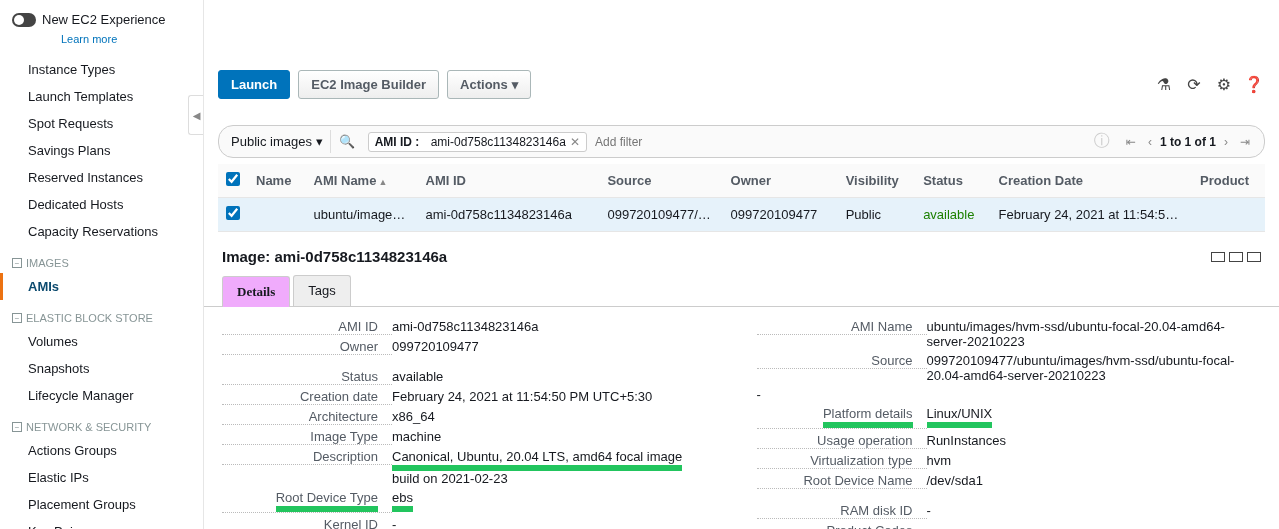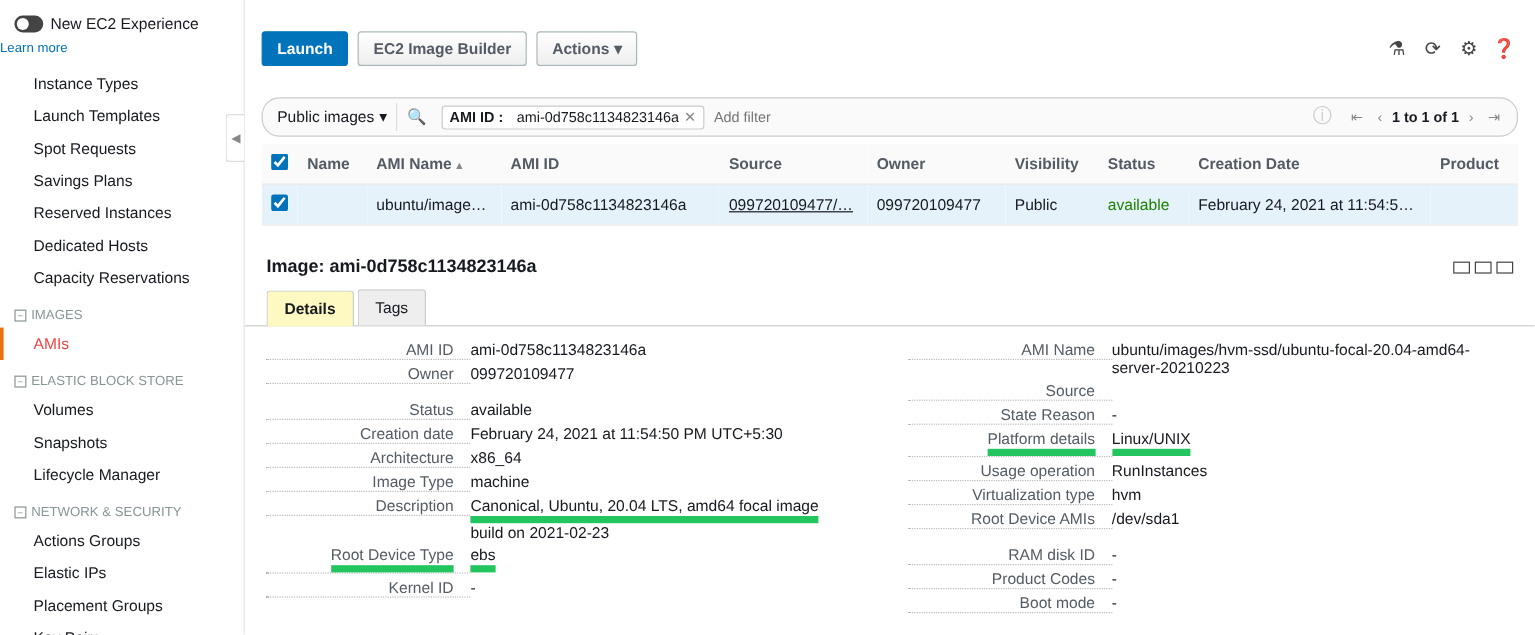--- a/index.html
+++ b/index.html
@@ -5,32 +5,32 @@
 * { box-sizing: border-box; margin: 0; padding: 0; font-family: "Amazon Ember", "Helvetica Neue", Arial, sans-serif; }
 body { font-size: 13px; color: #16191f; background: #fff; overflow: hidden; }
 
 .layout { display: flex; height: 529px; width: 1279px; }
 
 
 .sidebar { width: 204px; border-right: 1px solid #e6e6e6; overflow-y: auto; padding-top: 8px; position: relative; }
 .new-exp { display: flex; align-items: center; padding: 4px 12px; gap: 6px; }
 .toggle { width: 24px; height: 14px; border-radius: 7px; background: #444; position: relative; }
 .toggle::after { content: ""; position: absolute; width: 10px; height: 10px; background: #fff; border-radius: 50%; top: 2px; left: 2px; }
-.learn-more { margin-bottom: 10px; }
+.learn-more { padding-left: 42px; margin-bottom: 10px; margin-left: 19px; }
 .learn-more a { color: #0073bb; font-size: 11px; text-decoration: none; }
 
 .nav-item { padding: 6px 12px 6px 28px; color: #16191f; font-size: 13px; cursor: pointer; }
-.nav-item.active { font-weight: 400; border-left: 3px solid #ec7211; padding-left: 25px; color: #ef4444; }
+.nav-item.active { font-weight: 700; border-left: 3px solid #ec7211; padding-left: 25px; color: #0c4a6e; }
 .nav-header { padding: 12px 12px 4px 12px; font-size: 11px; color: #879596; display: flex; align-items: center; gap: 4px; cursor: pointer; }
 .nav-header .box { width: 10px; height: 10px; border: 1px solid #879596; display: inline-flex; align-items: center; justify-content: center; font-size: 8px; }
 .collapse-handle { position: absolute; right: -1px; top: 95px; width: 16px; height: 40px; border: 1px solid #ddd; border-right: none; background: #fff; border-radius: 3px 0 0 3px; display:flex; align-items:center; justify-content:center; color:#888; font-size:10px; cursor:pointer; }
 
 
 .main { flex: 1; display: flex; flex-direction: column; overflow: hidden; }
-.toolbar { padding: 26px 14px; display: flex; gap: 8px; align-items: center; }
+.toolbar { padding: 26px 14px; display: flex; gap: 8px; align-items: center; margin-top: 44px; }
 .btn { border: 1px solid #aab7b8; background: linear-gradient(#fff,#eee); padding: 6px 12px; border-radius: 3px; font-weight: 700; cursor: pointer; font-size: 13px; color:#545b64; display:inline-flex; align-items:center; gap:4px;}
 .btn.primary { background: #0073bb; border-color: #0073bb; color: #fff; }
 .toolbar-spacer { flex: 1; }
 .toolbar-icon { width: 22px; height: 22px; display: inline-flex; align-items: center; justify-content: center; cursor: pointer; color: #444; font-size: 16px; }
 
 .filter-bar { margin: 0 14px; border: 1px solid #ccc; border-radius: 15px; display: flex; align-items: center; padding: 4px; background: #fafafa; }
 .filter-drop { padding: 4px 8px; border-right: 1px solid #ddd; display:flex; align-items:center; gap:4px; cursor:pointer; font-size:13px; }
 .search-ic { padding: 0 8px; color: #888; }
 .filter-tag { background: #fff; border: 1px solid #ccc; border-radius: 3px; padding: 2px 6px; font-size: 12px; display:flex; align-items:center; gap:4px; margin-left:4px;}
 .filter-tag .x { color: #888; cursor: pointer; }
@@ -42,28 +42,28 @@
 
 .table-wrap { margin: 6px 14px 0 14px; }
 table { width: 100%; border-collapse: collapse; font-size: 13px; }
 th { text-align: left; padding: 8px; border-bottom: 1px solid #e6e6e6; font-weight: 700; color: #545b64; background: #fafafa;}
 td { padding: 8px; border-bottom: 1px solid #e6e6e6; white-space: nowrap; overflow: hidden; text-overflow: ellipsis; }
 tr.sel td { background: #e6f2fa; }
 .chk { width: 14px; height: 14px; accent-color: #0073bb; }
 .status-available { color: #1d8102; }
 .sort-ind { font-size: 9px; color: #888; margin-left:2px; }
 
-.detail-header { padding: 26px 18px 0 18px; display: flex; align-items: center; justify-content: space-between; }
+.detail-header { padding: 16px 18px 0 18px; display: flex; align-items: center; justify-content: space-between; }
 .detail-header h3 { font-size: 15px; font-weight: 700; }
 .lay-ic { display:flex; gap:4px; }
 .lay-ic span { width:14px; height:10px; border:1px solid #444; display:inline-block; }
 
 .tabs { padding: 10px 18px 0 18px; border-bottom: 1px solid #ccc; display: flex; gap: 0; }
 .tab { padding: 7px 14px; border: 1px solid #ccc; border-bottom: none; background: #eee; cursor: pointer; font-size: 13px; border-radius: 3px 3px 0 0; margin-right: 3px; }
-.tab.active { background: #fef9c3; font-weight: 700; position: relative; top: 1px; }
+.tab.active { background: #f0abfc; font-weight: 700; position: relative; top: 1px; font-family: Liberation Serif, serif; }
 
 .details { padding: 12px 18px; display: grid; grid-template-columns: 1fr 1fr; gap: 0 30px; overflow-y: auto; flex:1;}
 .kv { display: flex; margin-bottom: 4px; align-items: flex-start; }
 .kv .k { width: 170px; text-align: right; padding-right: 14px; color: #545b64; font-size: 13px; border-bottom: 1px dotted #bbb; }
 .kv .v { flex: 1; font-size: 13px; }
 .underline-red { border-bottom: 6px solid #22c55e; padding-bottom: 1px; display: inline-block; }
 </style>
 </head>
 <body>
 
@@ -160,21 +160,21 @@
           <th>Creation Date</th>
           <th>Product</th>
         </tr>
           </thead>
         <tbody>
           <tr class="sel">
             <td><input type="checkbox" class="chk" checked="" style=""></td>
             <td></td>
             <td style="max-width:100px;">ubuntu/images…</td>
             <td>ami-0d758c1134823146a</td>
-            <td style="max-width:110px;text-decoration:underline;">099720109477/…</td>
+            <td style="max-width:110px;">099720109477/…</td>
             <td>099720109477</td>
             <td>Public</td>
             <td class="status-available">available</td>
             <td style="max-width:180px;">February 24, 2021 at 11:54:5…</td>
             <td></td>
           </tr>
         </tbody>
       </table>
     </div>
 
@@ -231,39 +231,39 @@
             <span class="v">-</span>
           </div>
       </div>
       <div>
         <div class="kv">
             <span class="k">AMI Name</span>
             <span class="v">ubuntu/images/hvm-ssd/ubuntu-focal-20.04-amd64-server-20210223</span>
           </div>
         <div class="kv">
             <span class="k">Source</span>
-          </div>
-        <div class="kv">
-            <span class="k">State Reason</span>
+            <span class="v">099720109477/ubuntu/images/hvm-ssd/ubuntu-focal-20.04-amd64-server-20210223</span>
+          </div>
+        <div class="kv">
             <span class="v">-</span>
           </div>
         <div class="kv">
             <span class="k"><span class="underline-red">Platform details</span></span>
             <span class="v"><span class="underline-red">Linux/UNIX</span></span>
           </div>
         <div class="kv">
             <span class="k">Usage operation</span>
             <span class="v">RunInstances</span>
           </div>
         <div class="kv">
             <span class="k">Virtualization type</span>
             <span class="v">hvm</span>
           </div>
         <div class="kv">
-            <span class="k">Root Device AMIs</span>
+            <span class="k">Root Device Name</span>
             <span class="v">/dev/sda1</span>
           </div>
         <div class="kv" style="margin-top:14px;">
             <span class="k">RAM disk ID</span>
             <span class="v">-</span>
           </div>
         <div class="kv">
             <span class="k">Product Codes</span>
             <span class="v">-</span>
           </div>

